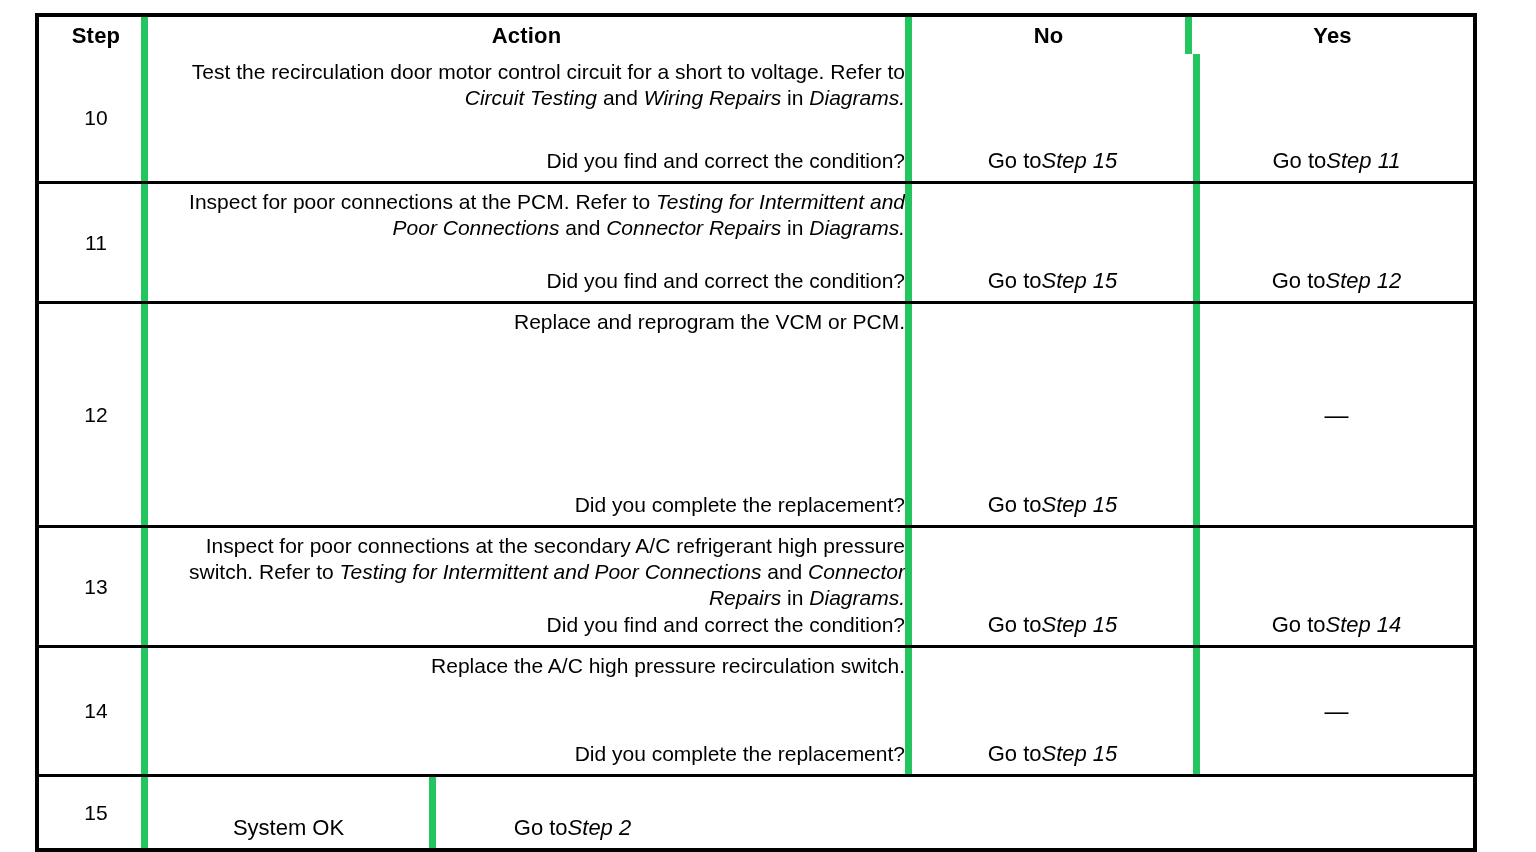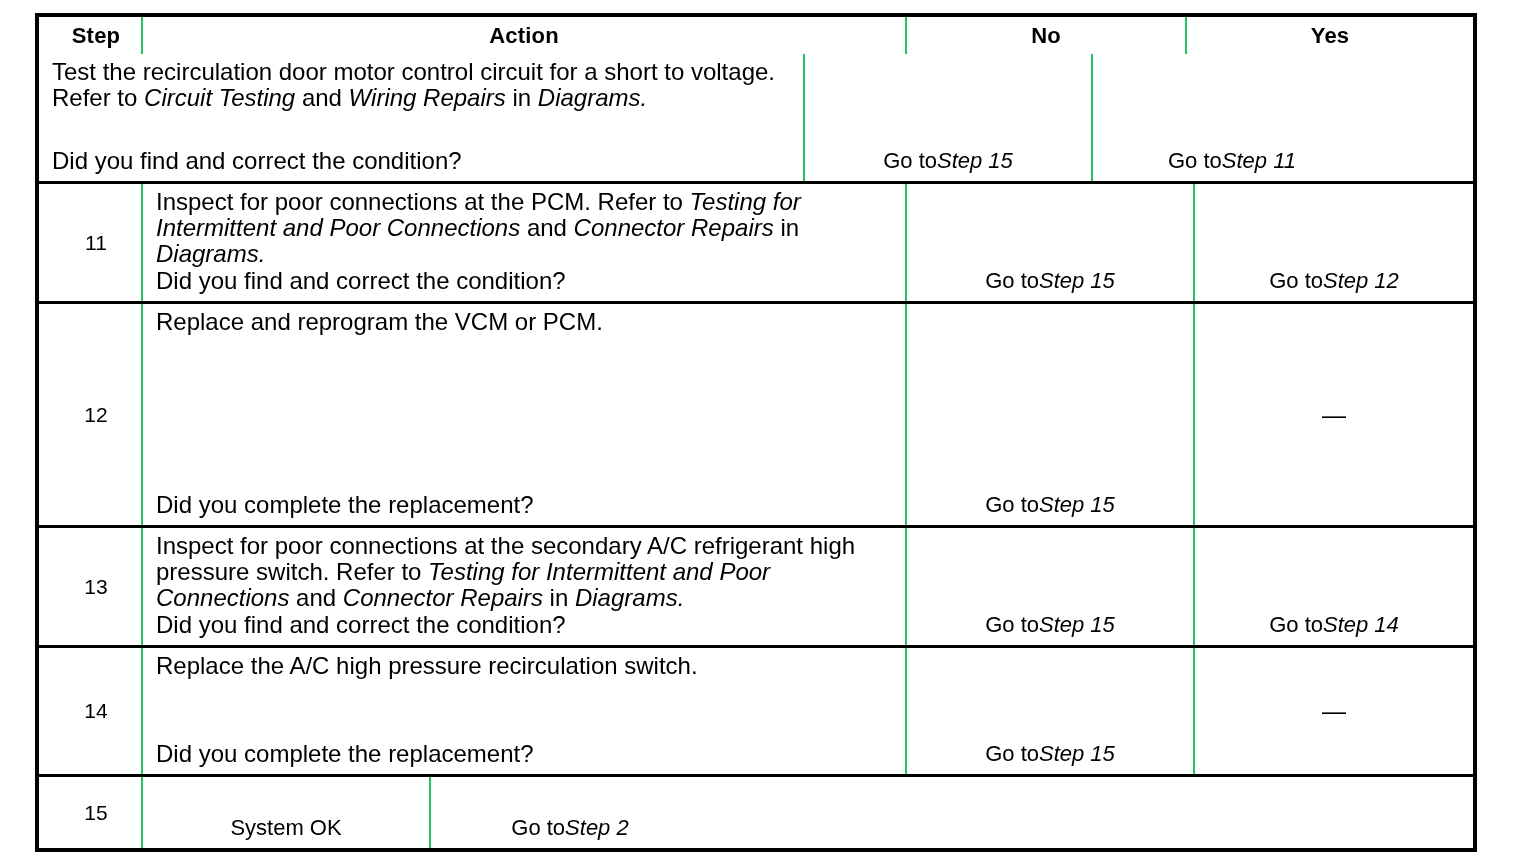--- a/index.html
+++ b/index.html
@@ -25,21 +25,21 @@
     background: #fff;
   }
   .row {
     display: flex;
     border-top: 3px solid #000;
     box-sizing: border-box;
   }
   .row:first-child { border-top: none; }
   .cell {
     box-sizing: border-box;
-    border-left: 2px solid #22c55e;
+    border-left: 7px solid #22c55e;
     overflow: hidden;
   }
   .cell:first-child { border-left: none; }
   .col-step { width: 102px; padding-left: 12px; }
   .col-action { width: 764px; }
   .col-yes { width: 288px; }
   .col-no { width: 280px; }
 
   .header-row { height: 37px; font-weight: bold; font-size: 22px; }
   .header-row .cell {
@@ -53,22 +53,23 @@
     display: flex;
     align-items: center;
     justify-content: center;
     font-size: 21px;
   }
   .action-cell {
     display: flex;
     flex-direction: column;
     justify-content: space-between;
     padding: 5px 0 7px 13px;
-    font-size: 24px;
+    font-size: 21px;
     line-height: 26px;
+    text-align: right;
   }
   .goto-cell {
     display: flex;
     align-items: flex-end;
     justify-content: center;
     padding-bottom: 7px;
     font-size: 22px;
     line-height: 26px;
   }
   .goto-cell.dash {
@@ -85,20 +86,21 @@
 <div class="page">
   <div class="tbl">
     <div class="row header-row">
       <div class="cell col-step">Step</div>
       <div class="cell col-action">Action</div>
       <div class="cell col-no">No</div>
       <div class="cell col-yes">Yes</div>
     </div>
     <div id="tbody">
         <div class="row" style="height: 127px;">
+          <div class="cell col-step step-cell">10</div>
           <div class="cell col-action action-cell">
             <div class="desc"><span>Test the recirculation door motor control circuit for a short to voltage. Refer to </span><span class="it">Circuit Testing</span><span> and </span><span class="it">Wiring Repairs</span><span> in </span><span class="it">Diagrams.</span></div>
             <div class="question">Did you find and correct the condition?</div>
           </div>
           <div class="cell col-yes goto-cell">
             <span>Go to </span>
             <span class="it">Step  15</span>
           </div>
           <div class="cell col-no goto-cell">
             <span>Go to </span>

